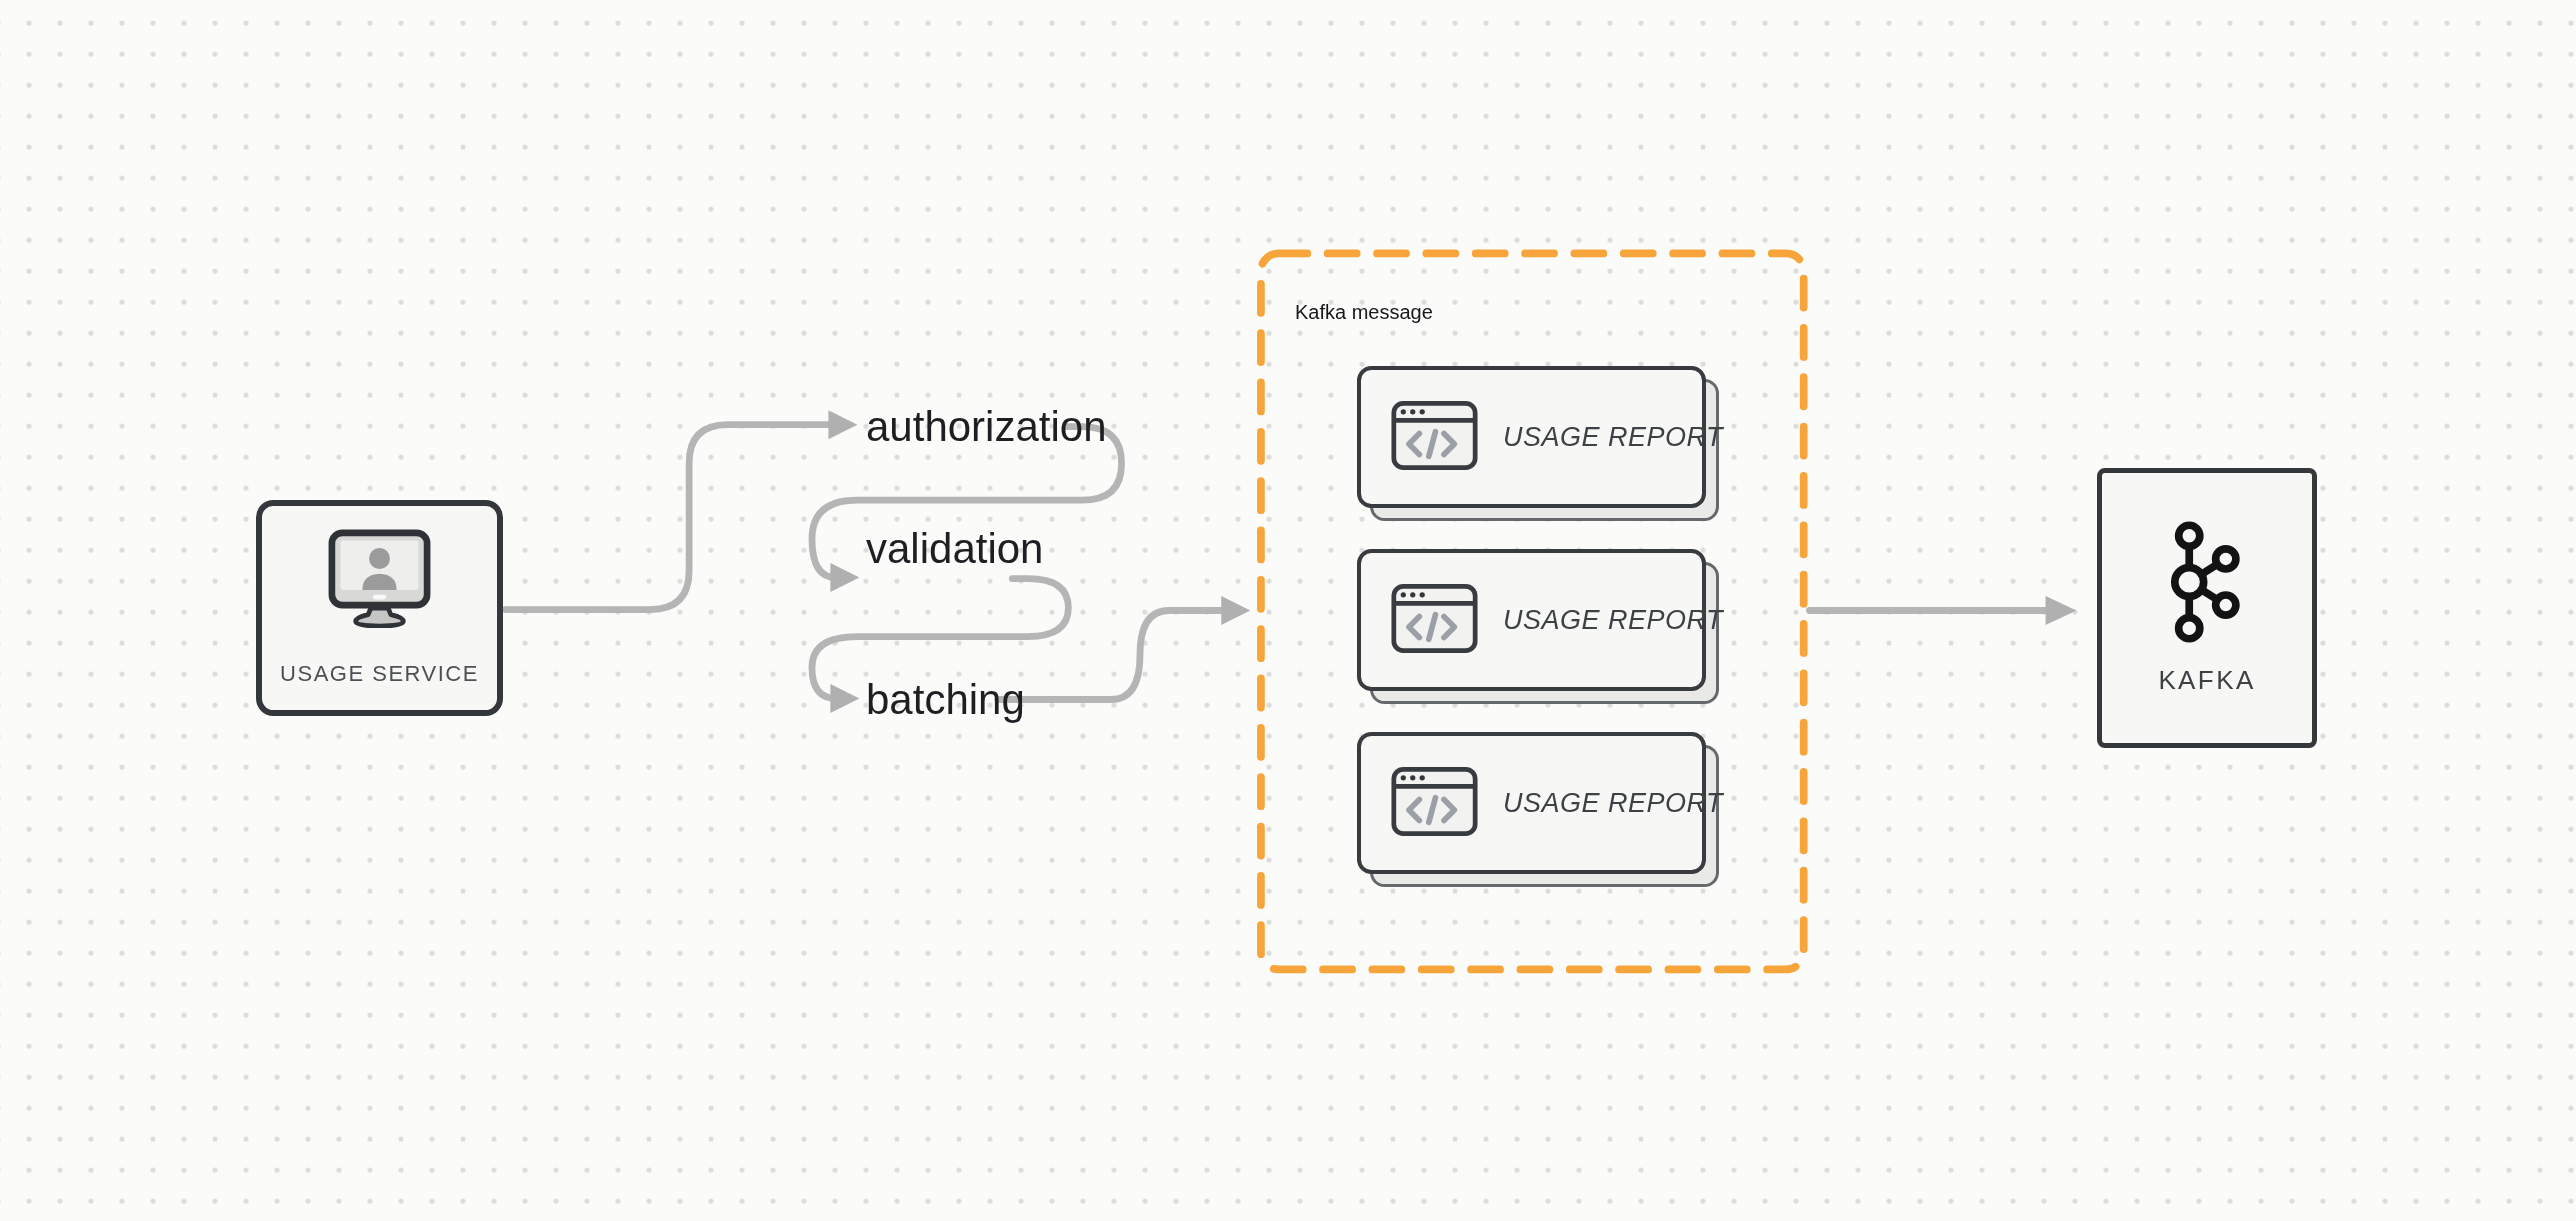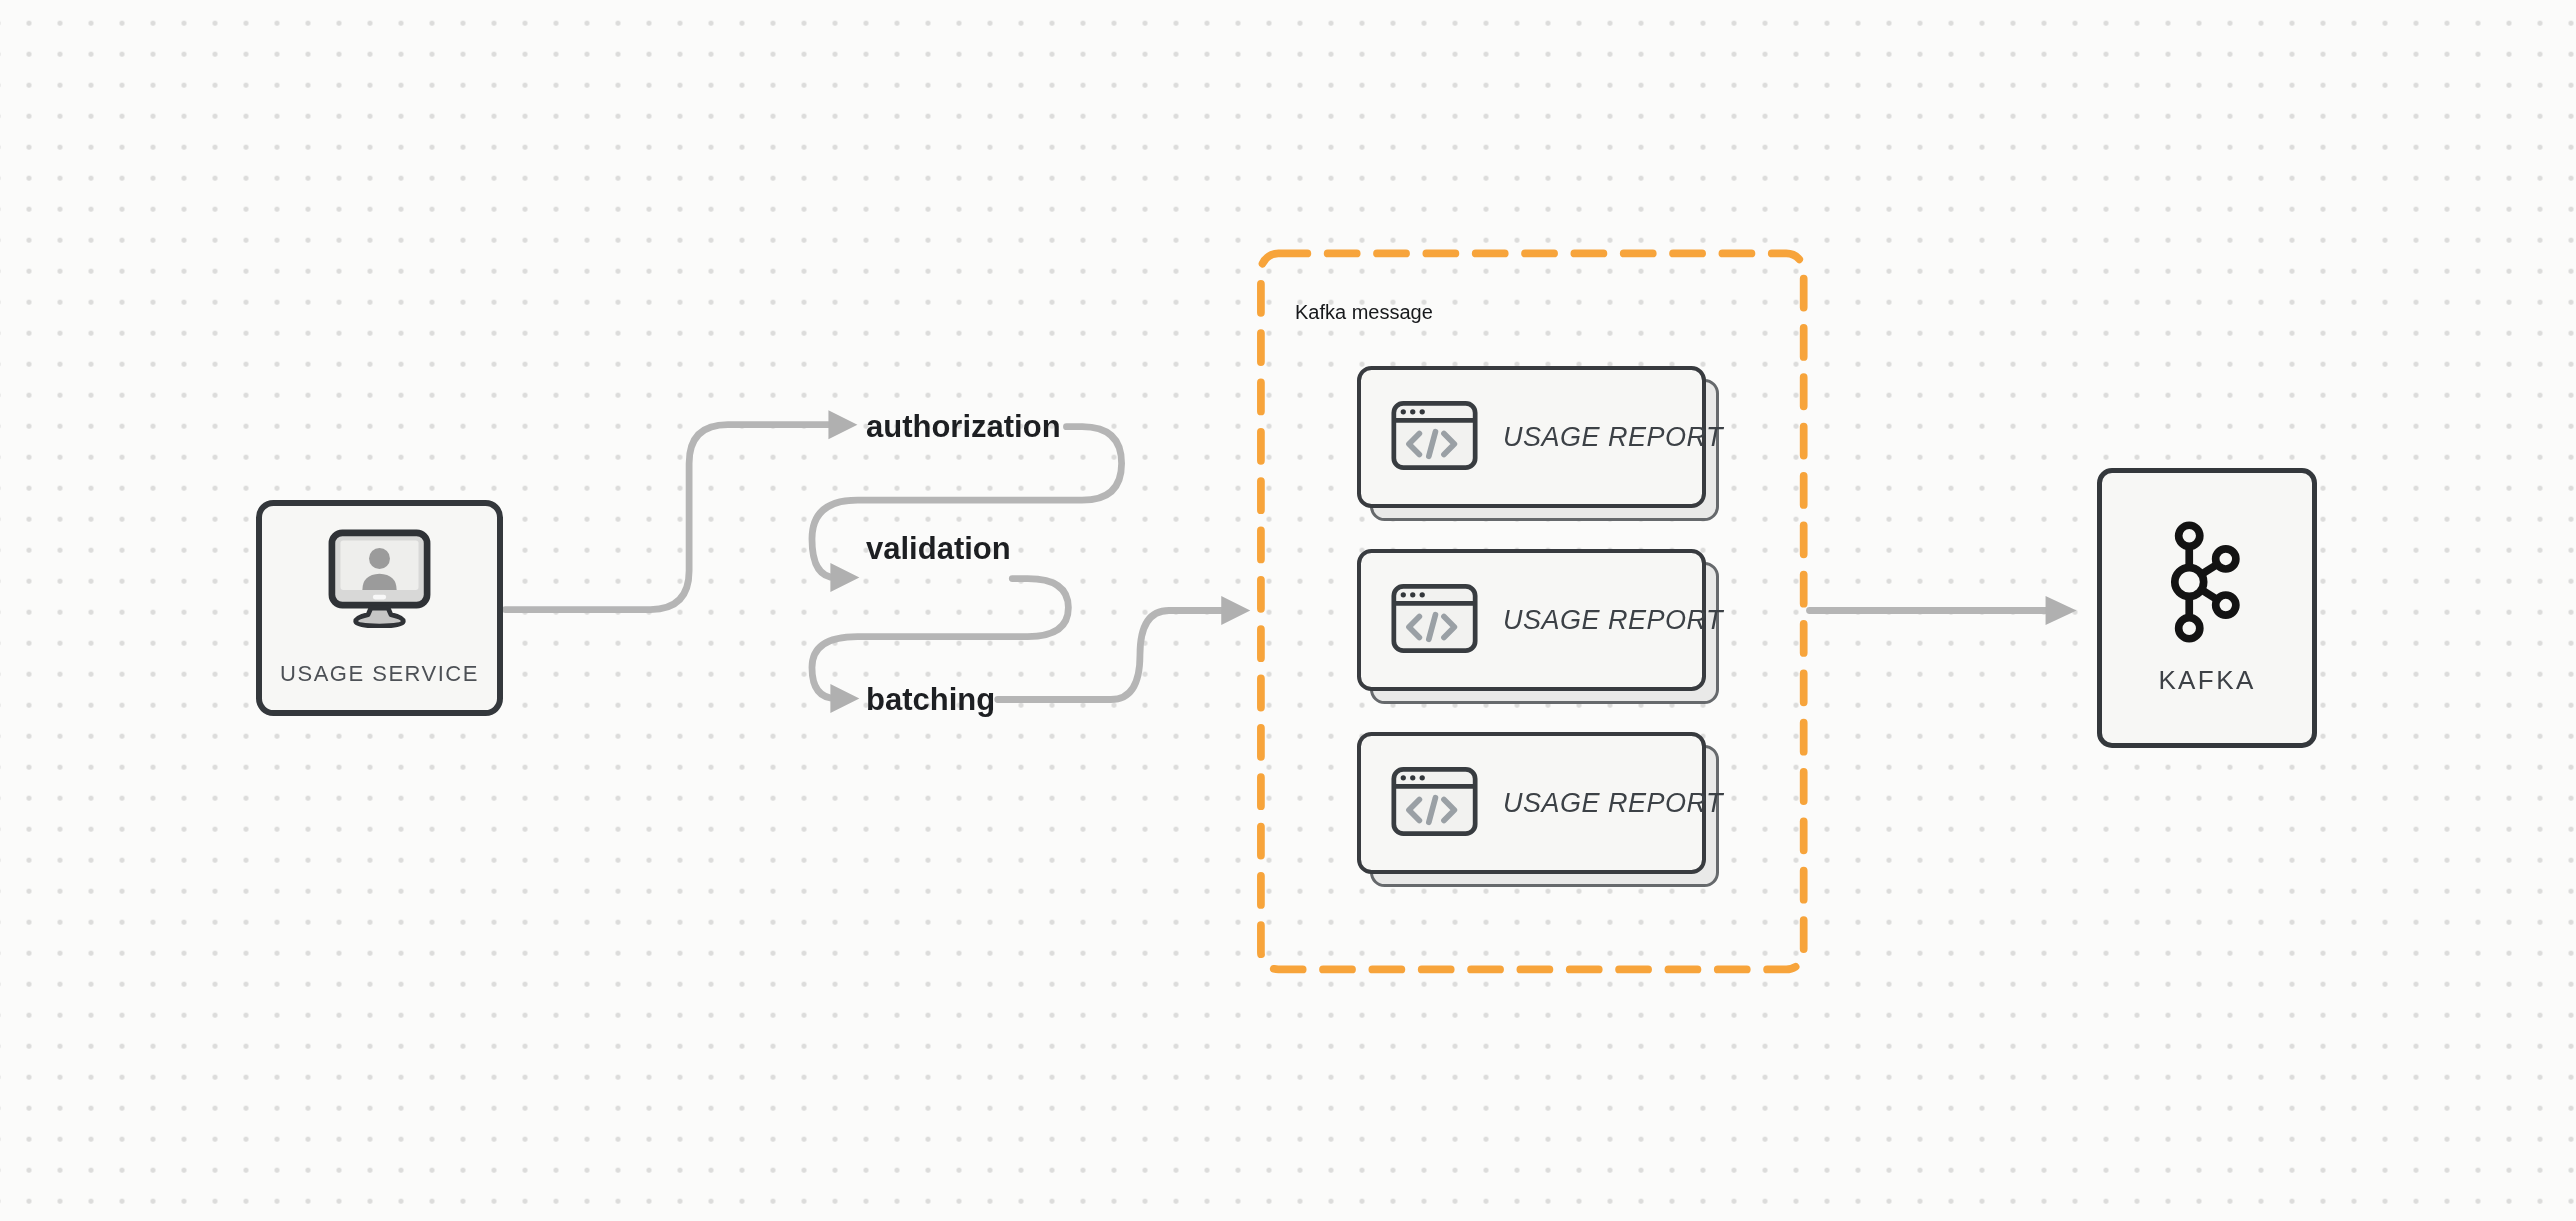--- a/index.html
+++ b/index.html
@@ -28,38 +28,38 @@
     position: absolute;
     background: #f7f7f5;
     border: 6.8px solid #34383c;
     border-radius: 17.4px;
     display: flex;
     flex-direction: column;
     align-items: center;
     justify-content: center;
   }
   .node-box.usage-service { left: 256px; top: 500px; width: 247px; height: 216px; gap: 16px; }
-  .node-box.kafka { left: 2097px; top: 468px; width: 220px; height: 280px; border-width: 5.8px; border-radius: 15px; }
+  .node-box.kafka { left: 2097px; top: 468px; width: 220px; height: 280px; border-width: 5.8px; border-radius: 8px; }
   .node-label {
     color: #4d5156;
     font-size: 22px;
     letter-spacing: 1.5px;
     font-weight: 400;
     margin-top: 13.5px;
     white-space: nowrap;
   }
   .node-box.kafka .node-label { font-size: 26px; letter-spacing: 2.4px; color: #3d4146; margin-top: 17.4px; }
 
   
   .step-label {
     position: absolute;
     left: 866px;
-    font-size: 31px;
+    font-size: 42px;
     line-height: 31px;
-    font-weight: 700;
+    font-weight: 400;
     color: #1d1f22;
     white-space: nowrap;
   }
   .step-authorization { top: 411px; }
   .step-validation   { top: 533px; }
   .step-batching     { top: 684px; }
 
   
   .group-label {
     position: absolute;

